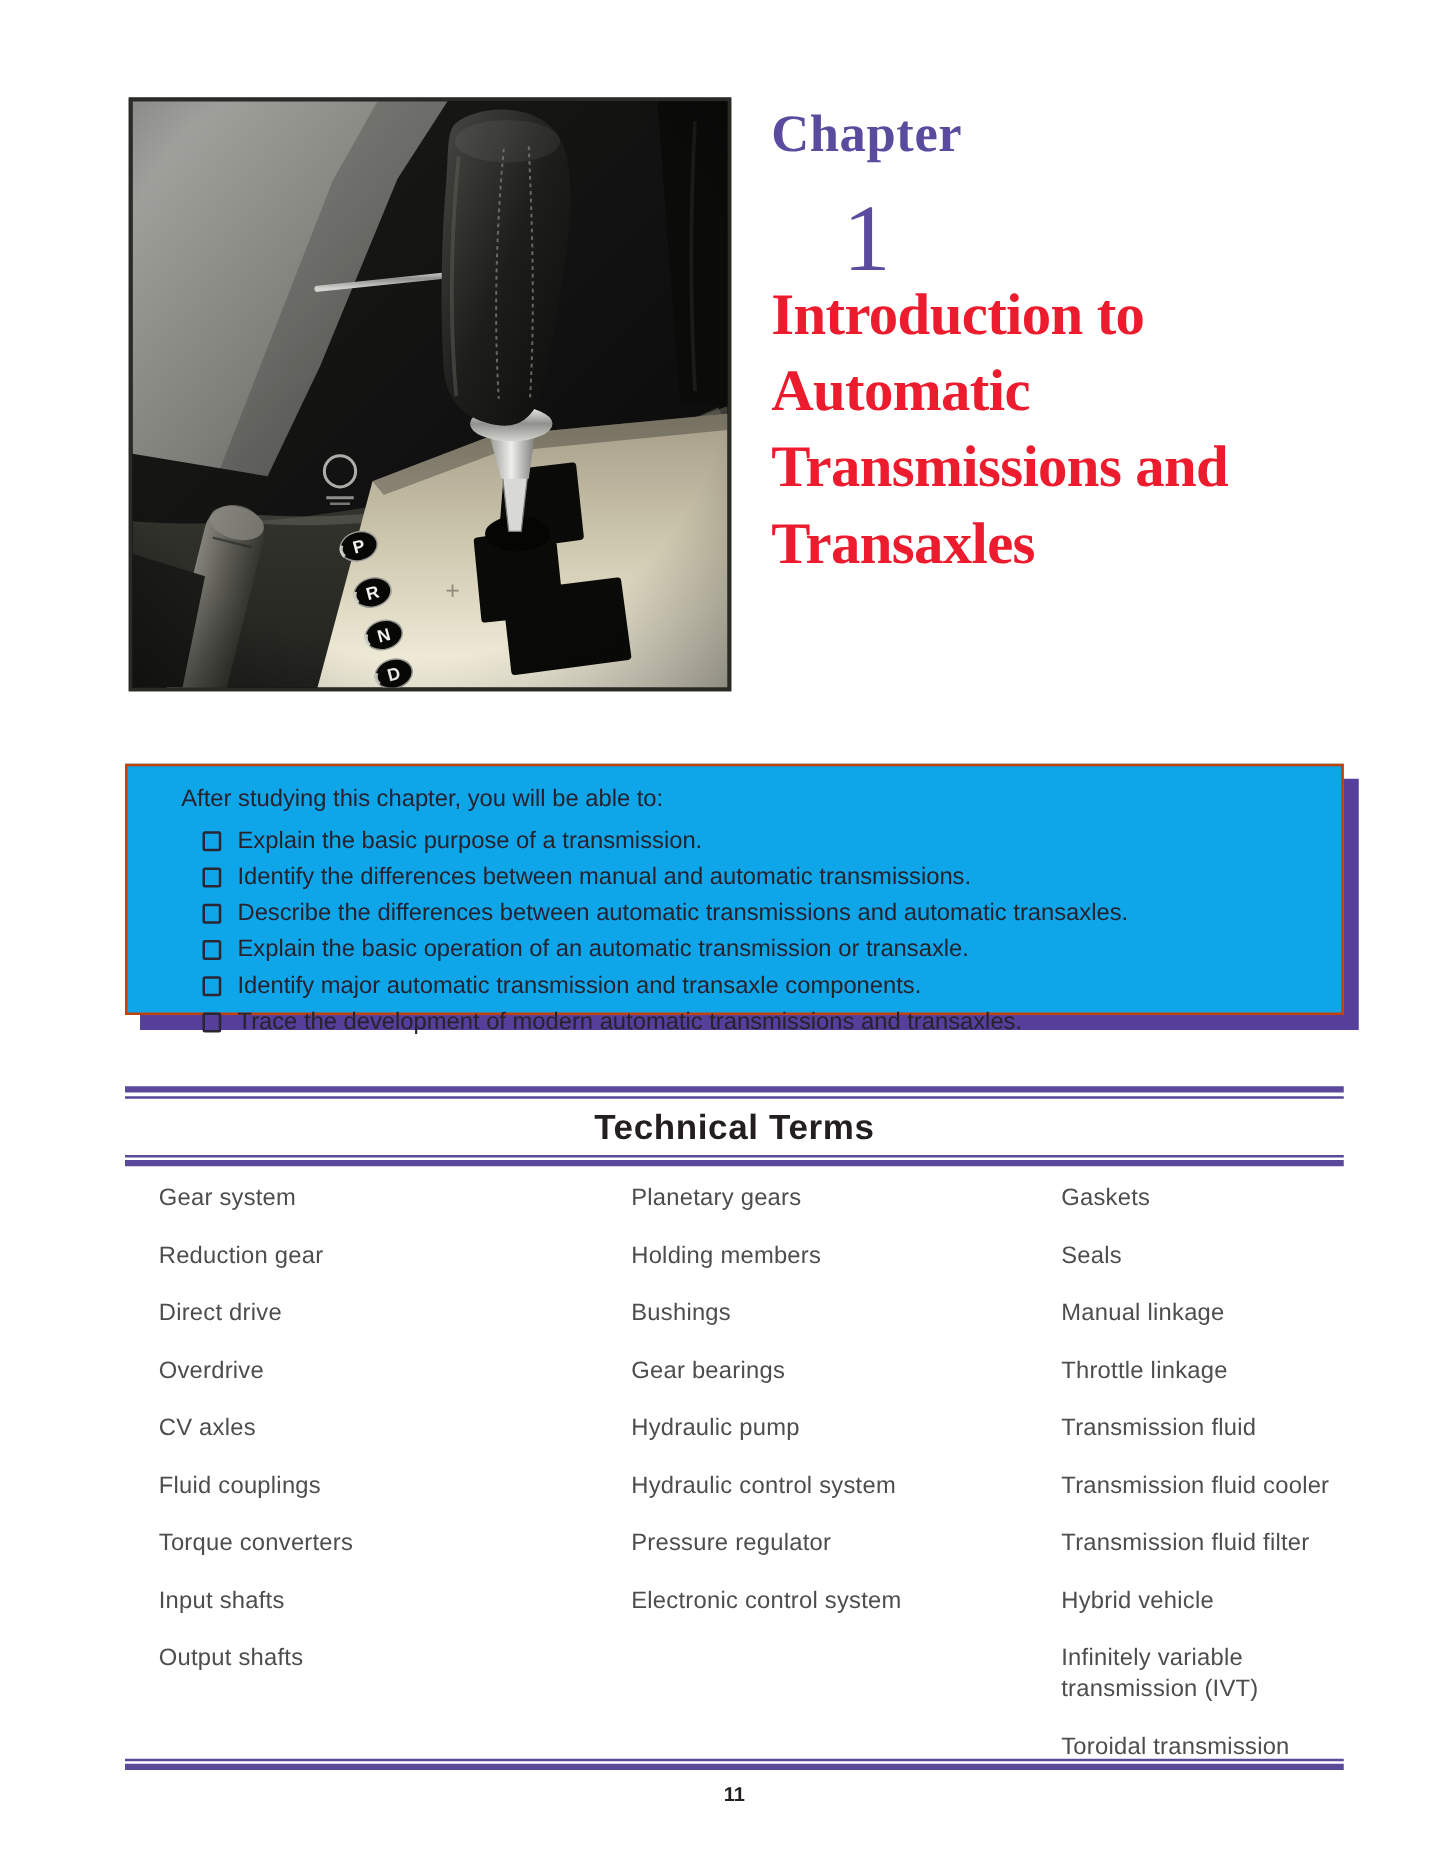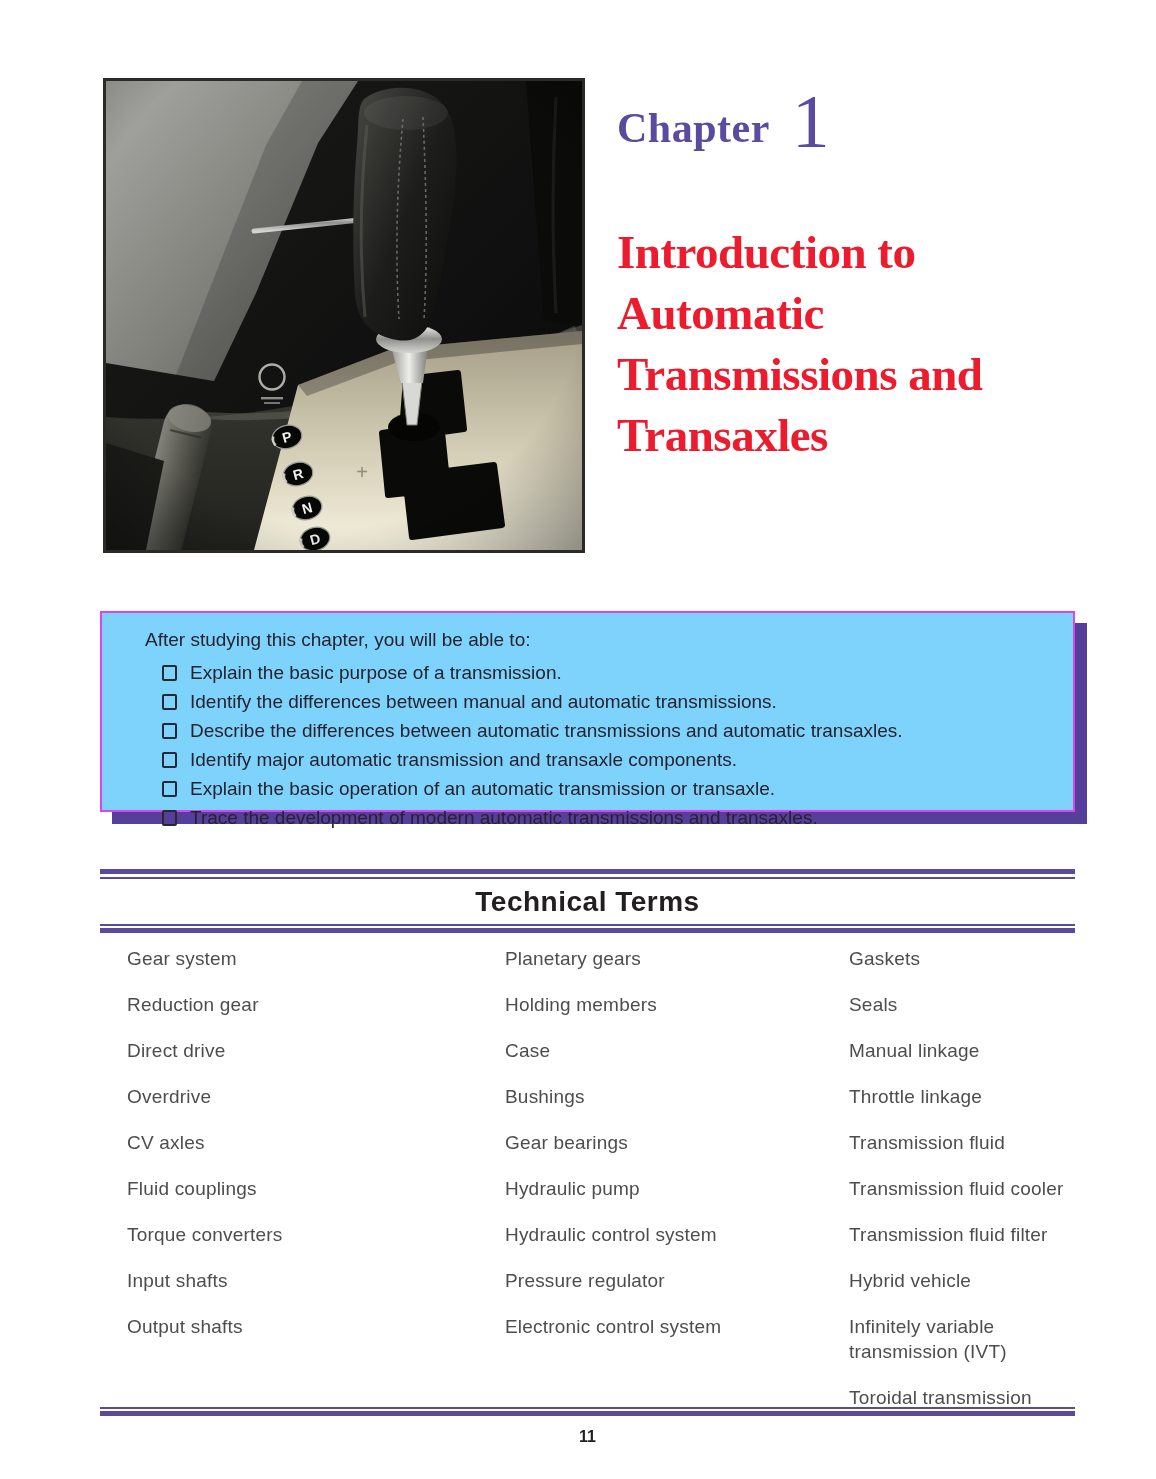--- a/index.html
+++ b/index.html
@@ -8,34 +8,34 @@
     font-family:"Liberation Sans", sans-serif;overflow:hidden;
   }
   
   .photo-frame{
     position:absolute;left:103px;top:78px;width:482px;height:475px;
     border:3px solid #2c2a27;box-sizing:border-box;background:#0b0b0a;
   }
   .photo-frame svg{display:block;width:100%;height:100%;}
   
   .chapter-heading{
-    position:absolute;left:617px;top:84px;display:flex;align-items:flex-end;gap:22px;
-    color:#5b4b9e;font-family:"Liberation Serif", serif;
+    position:absolute;left:617px;top:84px;display:flex;align-items:center;gap:22px;
+    color:#5b4b9e;font-family:"Liberation Serif", serif;flex-direction:column;
   }
   .chapter-label{font-size:42px;font-weight:700;letter-spacing:.5px;}
   .chapter-number{font-size:76px;font-weight:400;line-height:.9;position:relative;top:3px;}
   .chapter-title{
     position:absolute;left:617px;top:222px;width:480px;
     font-family:"Liberation Serif", serif;font-weight:700;font-size:47px;
     line-height:61px;color:#ec1b2d;letter-spacing:-.5px;
   }
   
   .objectives-box{
     position:absolute;left:100px;top:611px;width:975px;height:201px;box-sizing:border-box;
-    background:#7dd3fc;border:2px solid #d946ef;box-shadow:12px 12px 0 0 #553f9a;
+    background:#0ea5e9;border:2px solid #c2410c;box-shadow:12px 12px 0 0 #553f9a;
     padding:13px 20px 0 43px;color:#26222e;
   }
   .obj-intro{font-size:19px;line-height:28px;margin-bottom:4px;}
   .obj-item{display:flex;line-height:29px;font-size:19px;}
   .obj-bullet{
     width:11px;height:12px;border:2px solid #2a2633;border-radius:2px;
     margin:7px 13px 0 17px;flex:none;background:transparent;
   }
   
   .tt-header{position:absolute;left:100px;top:869px;width:975px;}
@@ -197,25 +197,25 @@
   <div class="obj-item">
     <span class="obj-bullet"></span>
     <span>Identify the differences between manual and automatic transmissions.</span>
   </div>
   <div class="obj-item">
     <span class="obj-bullet"></span>
     <span>Describe the differences between automatic transmissions and automatic transaxles.</span>
   </div>
   <div class="obj-item">
     <span class="obj-bullet"></span>
+    <span>Explain the basic operation of an automatic transmission or transaxle.</span>
+  </div>
+  <div class="obj-item">
+    <span class="obj-bullet"></span>
     <span>Identify major automatic transmission and transaxle components.</span>
-  </div>
-  <div class="obj-item">
-    <span class="obj-bullet"></span>
-    <span>Explain the basic operation of an automatic transmission or transaxle.</span>
   </div>
   <div class="obj-item">
     <span class="obj-bullet"></span>
     <span>Trace the development of modern automatic transmissions and transaxles.</span>
   </div>
 </div>
 
 <div class="tt-header">
   <div class="rule-thick"></div>
   <div class="gap3"></div>
@@ -234,21 +234,20 @@
     <div class="term">Overdrive</div>
     <div class="term">CV axles</div>
     <div class="term">Fluid couplings</div>
     <div class="term">Torque converters</div>
     <div class="term">Input shafts</div>
     <div class="term">Output shafts</div>
   </div>
   <div class="col2">
     <div class="term">Planetary gears</div>
     <div class="term">Holding members</div>
-    <div class="term">Case</div>
     <div class="term">Bushings</div>
     <div class="term">Gear bearings</div>
     <div class="term">Hydraulic pump</div>
     <div class="term">Hydraulic control system</div>
     <div class="term">Pressure regulator</div>
     <div class="term">Electronic control system</div>
   </div>
   <div class="col3">
     <div class="term">Gaskets</div>
     <div class="term">Seals</div>

